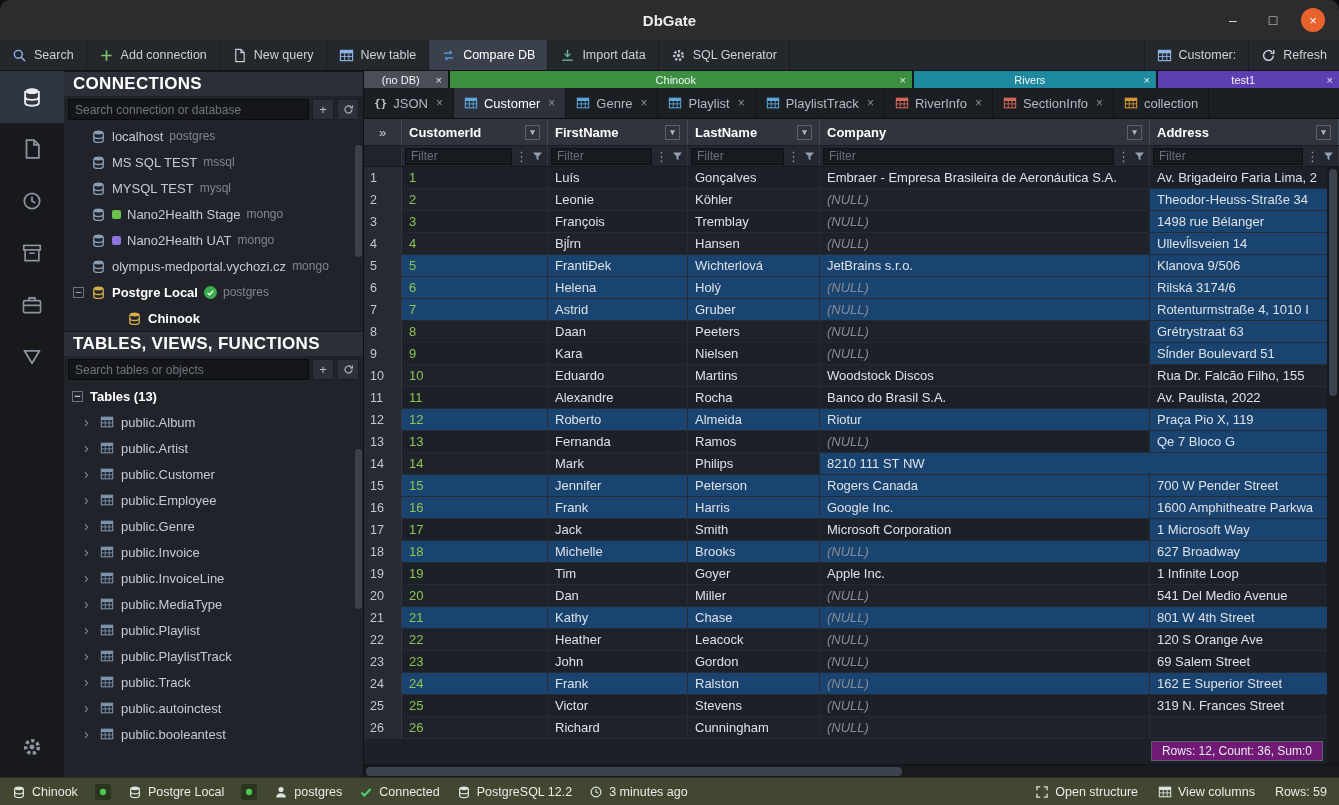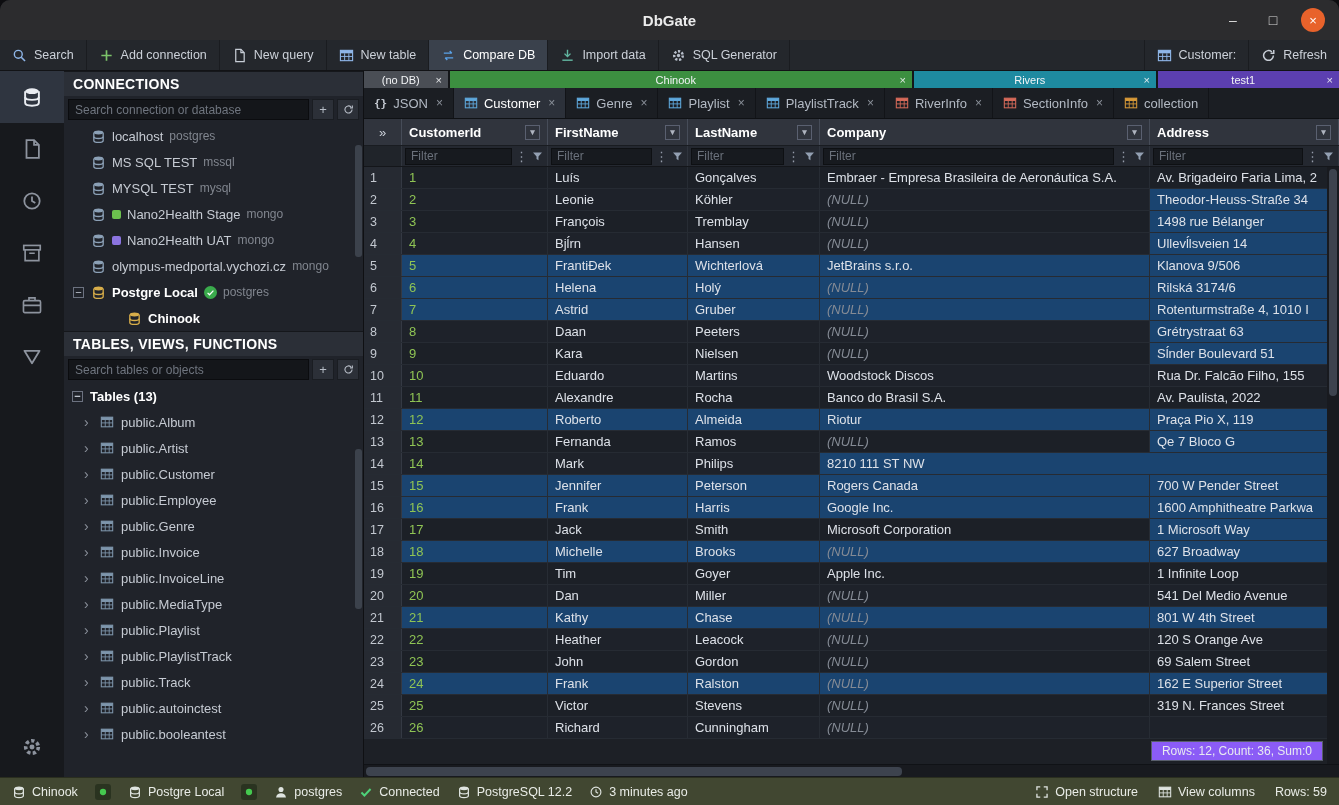--- a/index.html
+++ b/index.html
@@ -29,21 +29,21 @@
 
   
   .iconbar{width:64px;background:#17191d;display:flex;flex-direction:column;align-items:center;flex:0 0 auto;}
   .ib-item{width:64px;height:52px;display:flex;align-items:center;justify-content:center;color:#8d939e;}
   .ib-item.active{background:#2f3540;color:#e9ecf1;}
   .ib-spacer{flex:1;}
   .ib-item.bottom{margin-bottom:4px;}
 
   
   .sidepanel{width:300px;background:#20232a;border-right:1px solid #0f1013;display:flex;flex-direction:column;min-height:0;flex:0 0 auto;}
-  .panel-header{height:25px;background:#2b2f37;border-top:1px solid #15171b;color:#fff;font-size:14px;font-weight:bold;letter-spacing:.3px;display:flex;align-items:center;padding:0 9px;flex:0 0 auto;}
+  .panel-header{height:25px;background:#2b2f37;border-top:1px solid #15171b;color:#fff;font-size:17px;font-weight:bold;letter-spacing:.3px;display:flex;align-items:center;padding:0 9px;flex:0 0 auto;}
   .search-row{display:flex;align-items:center;gap:3px;padding:3px 4px;flex:0 0 auto;}
   .search-input{flex:1;min-width:0;background:#14161a;border:1px solid #0b0c0f;color:#cfd4db;font-size:12px;height:21px;padding:0 6px;font-family:inherit;}
   .search-input::placeholder{color:#6f757f;}
   .sq-btn{width:22px;height:21px;background:#2c3038;border:1px solid #1a1d22;color:#b7bdc7;display:flex;align-items:center;justify-content:center;font-size:13px;flex:0 0 auto;}
   .conn-list{position:relative;flex:0 0 auto;}
   .conn-row{height:26px;display:flex;align-items:center;gap:6px;font-size:13px;color:#c6cbd3;white-space:nowrap;overflow:hidden;}
   .conn-row.bold .conn-name{color:#fff;font-weight:bold;}
   .conn-row .drv{color:#81868f;font-size:12px;}
   .expander{width:13px;flex:0 0 auto;display:flex;align-items:center;justify-content:center;}
   .boxexp{width:11px;height:11px;border:1px solid #6c7280;color:#c6ccd6;font-size:11px;line-height:8px;text-align:center;display:inline-block;}
@@ -83,21 +83,21 @@
   .g-row{display:flex;height:22px;border-bottom:1px solid #262b33;}
   .g-row:nth-child(odd){background:#1c2027;}
   .g-row:nth-child(even){background:#1e222a;}
   .g-row.sel{background:#1a4470;}
   .g-num{width:38px;background:#262a32;color:#c3c8d0;font-size:12.5px;display:flex;align-items:center;padding-left:6px;border-right:1px solid #343943;flex:0 0 auto;}
   .g-cell{display:flex;align-items:center;padding:0 7px;font-size:13px;color:#dde1e8;border-right:1px solid #272c34;white-space:nowrap;overflow:hidden;flex:0 0 auto;}
   .g-cell.num{color:#8fc454;}
   .g-cell.null{color:#858b95;font-style:italic;}
   .g-cell.addr-sel{background:#1a4470;}
 
-  .selection-overlay{position:absolute;right:16px;bottom:16px;background:#8b5cf6;border:1px solid #585e6a;color:#e8ebf0;font-size:12px;padding:2px 10px;z-index:3;}
+  .selection-overlay{position:absolute;right:16px;bottom:16px;background:#701a75;border:1px solid #585e6a;color:#e8ebf0;font-size:12px;padding:2px 10px;z-index:3;}
   .h-scroll{height:13px;background:#181a1f;border-top:1px solid #101216;position:relative;flex:0 0 auto;}
   .h-thumb{position:absolute;left:2px;top:2px;height:9px;width:55%;background:#3d434e;border-radius:4px;}
   .v-scroll{position:absolute;right:0;top:48px;bottom:13px;width:12px;background:#181a1f;z-index:2;}
   .v-thumb{position:absolute;top:2px;left:2px;width:8px;height:38%;background:#3d434e;border-radius:4px;}
 
   
   .statusbar{height:28px;background:#414731;border-top:1px solid #2a2e1f;display:flex;align-items:center;gap:17px;padding:0 12px;color:#e9ece7;font-size:12.5px;flex:0 0 auto;}
   .sb-item{display:flex;align-items:center;gap:6px;white-space:nowrap;}
   .sb-right{margin-left:auto;display:flex;gap:20px;}
   .dot-badge{width:16px;height:16px;border-radius:3px;background:#2a3320;display:inline-flex;align-items:center;justify-content:center;}

